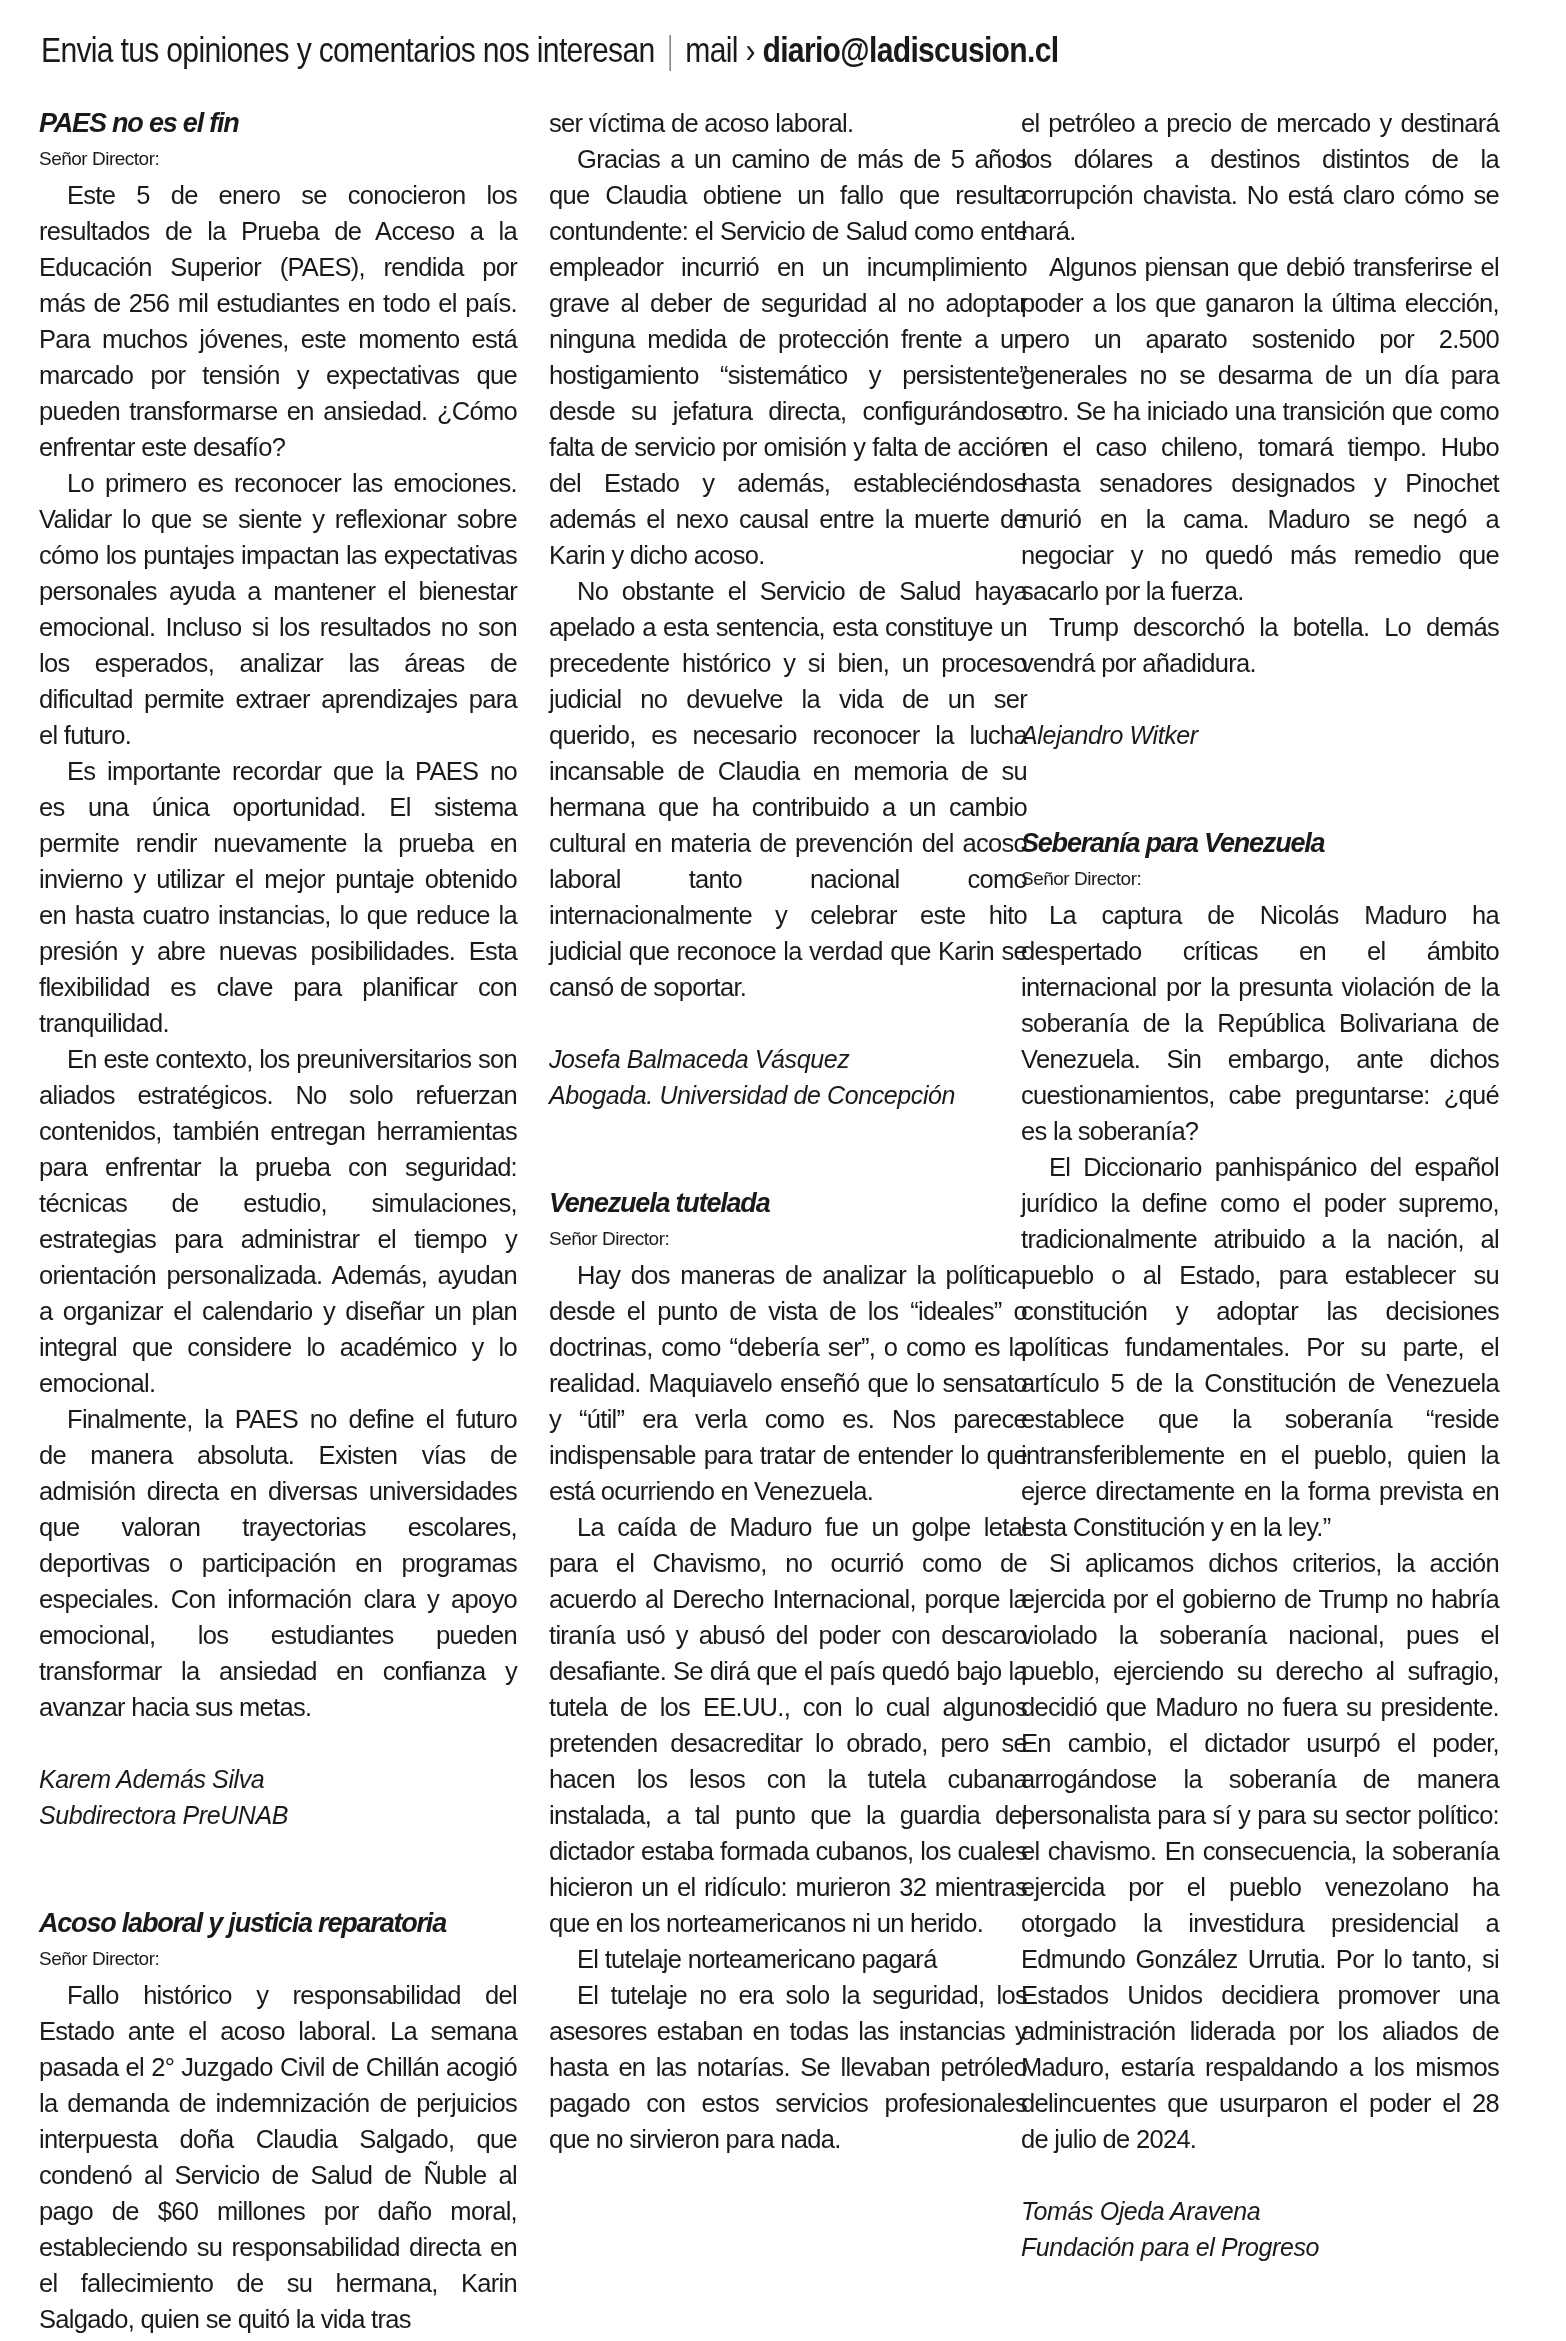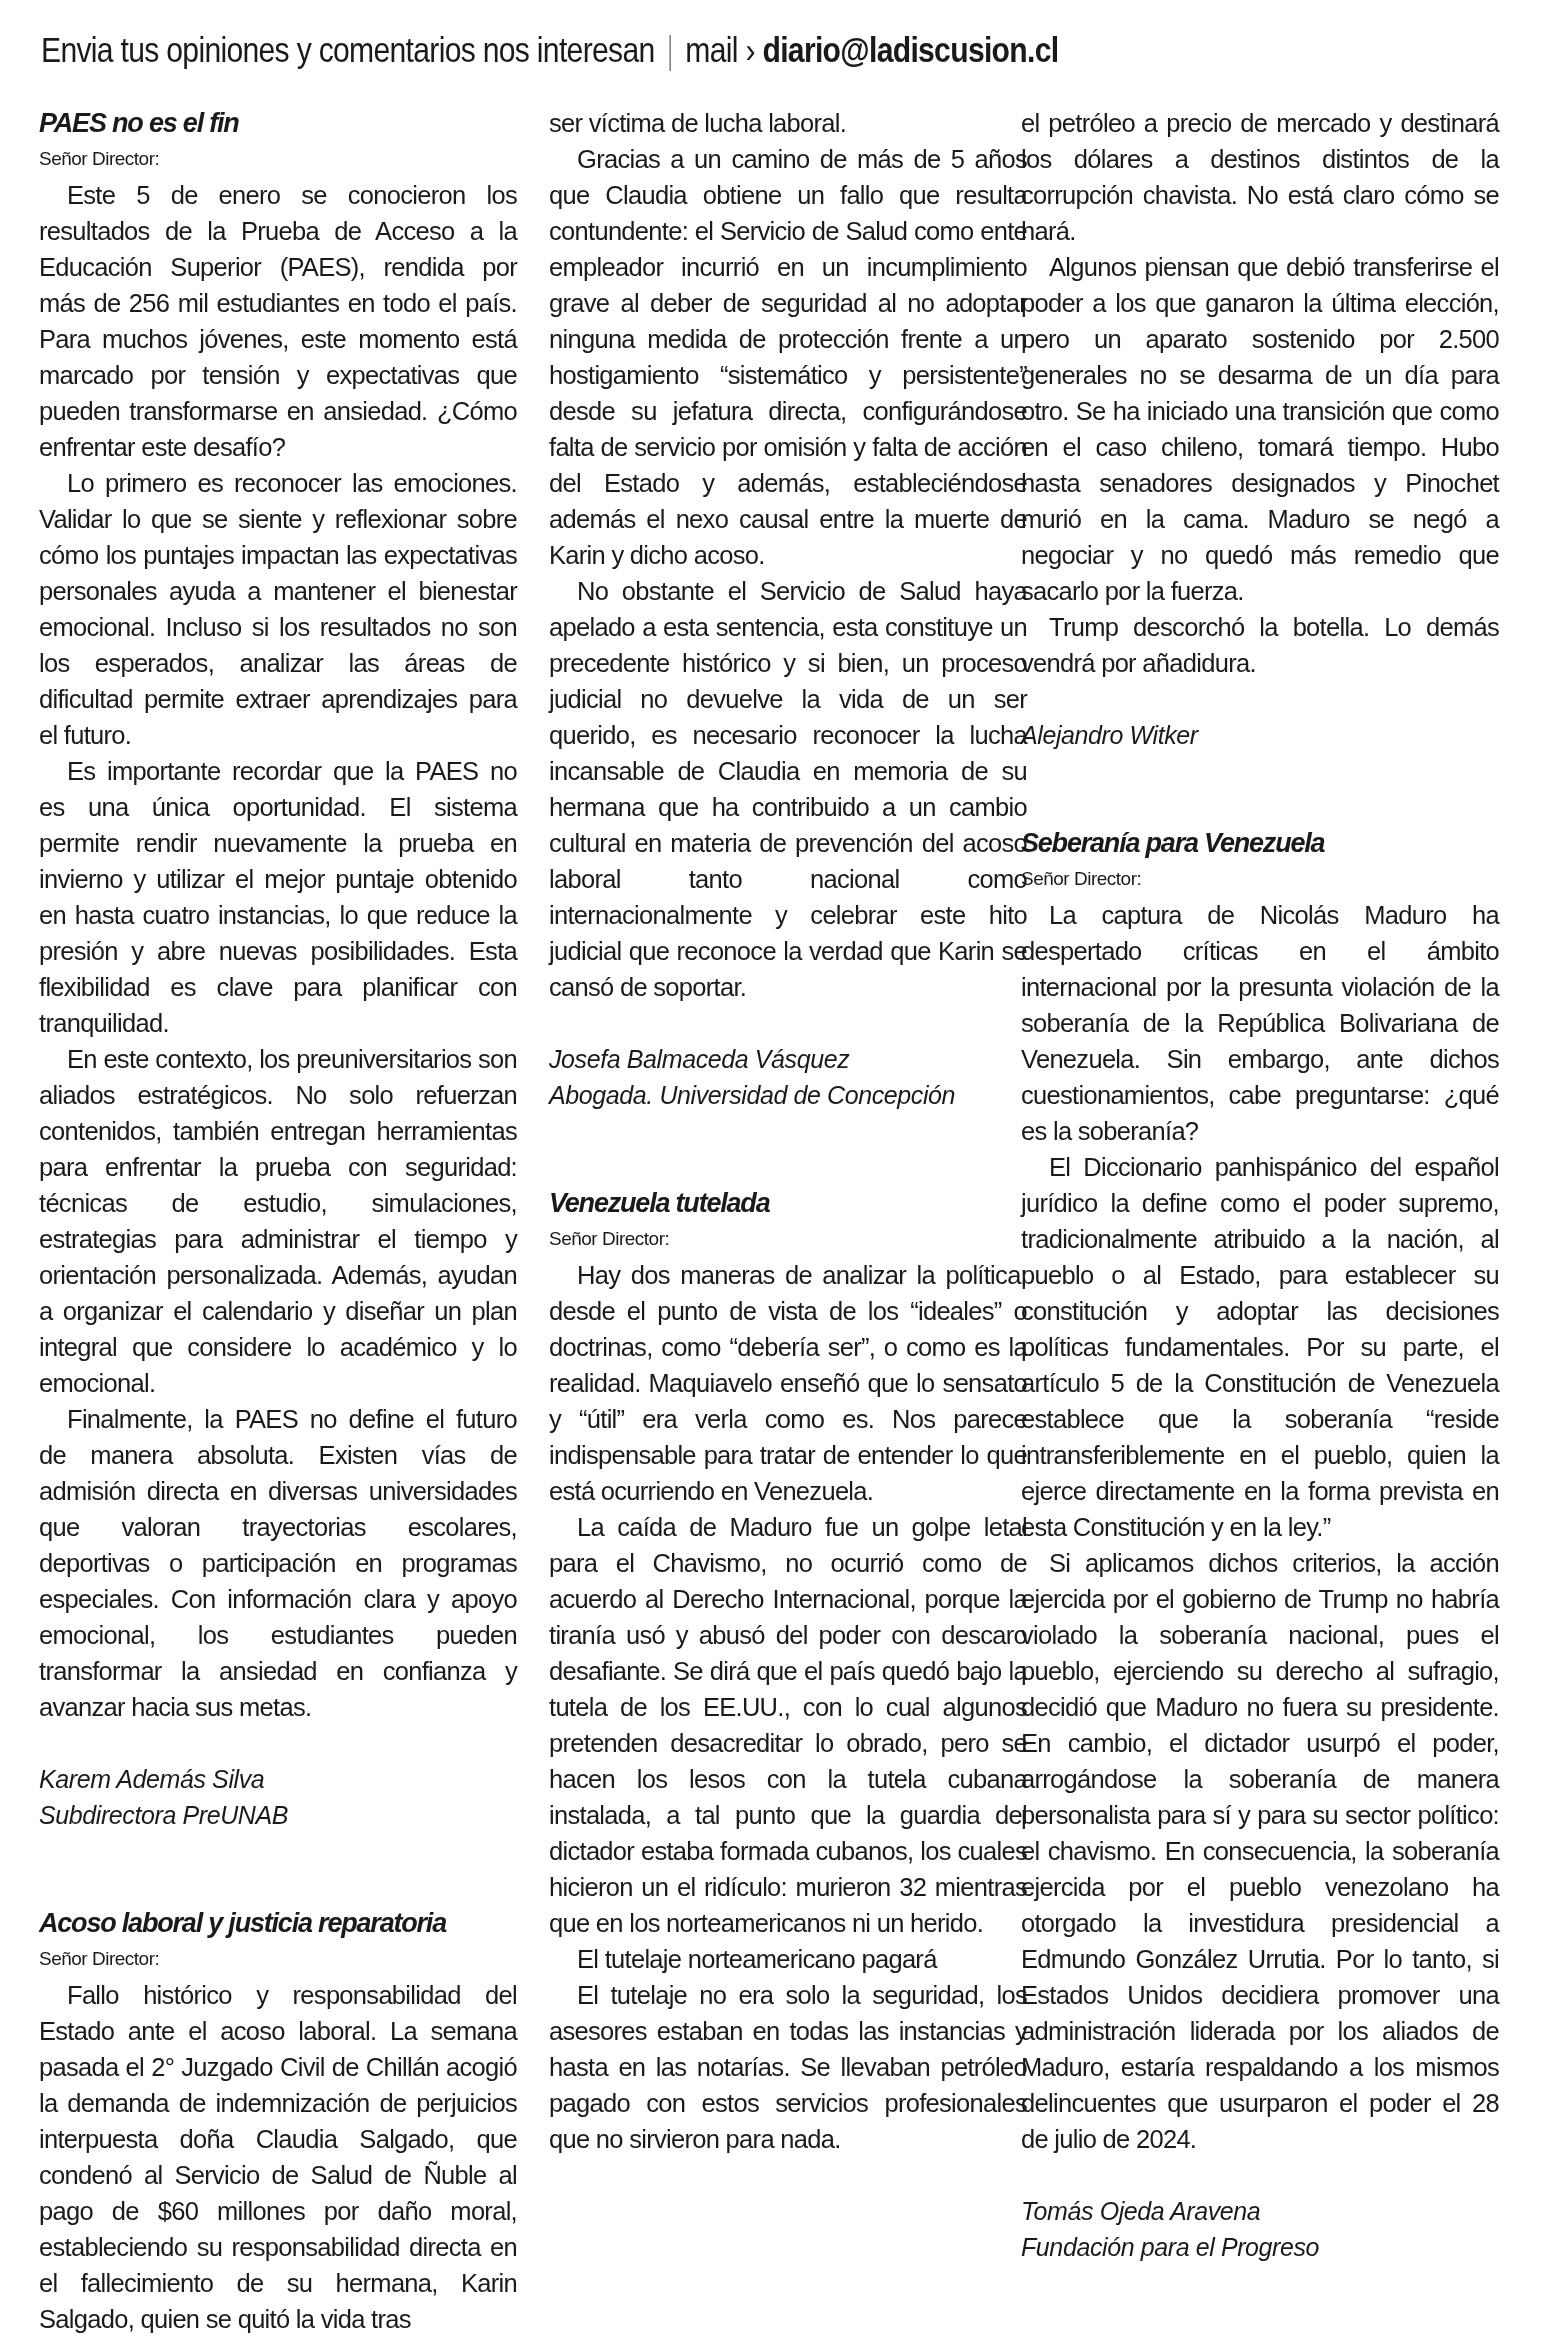--- a/index.html
+++ b/index.html
@@ -66,21 +66,21 @@
   <div class="gap"></div>
   <div class="letter">
     <h2 class="title">Acoso laboral y justicia reparatoria</h2>
     <div class="salute">Señor Director:</div>
     <p class="para">Fallo histórico y responsabilidad del Estado ante el acoso laboral. La semana pasada el 2° Juzgado Civil de Chillán acogió la demanda de indemnización de perjuicios interpuesta doña Claudia Salgado, que condenó al Servicio de Salud de Ñuble al pago de $60 millones por daño moral, estableciendo su responsabilidad directa en el fallecimiento de su hermana, Karin Salgado, quien se quitó la vida tras</p>
   </div>
 </div>
 
 <div class="col col2">
   <div class="letter">
-    <p class="para cont">ser víctima de lucha laboral.</p>
+    <p class="para cont">ser víctima de acoso laboral.</p>
     <p class="para">Gracias a un camino de más de 5 años que Claudia obtiene un fallo que resulta contundente: el Servicio de Salud como ente empleador incurrió en un incumplimiento grave al deber de seguridad al no adoptar ninguna medida de protección frente a un hostigamiento “sistemático y persistente” desde su jefatura directa, configurándose falta de servicio por omisión y falta de acción del Estado y además, estableciéndose además el nexo causal entre la muerte de Karin y dicho acoso.</p>
     <p class="para">No obstante el Servicio de Salud haya apelado a esta sentencia, esta constituye un precedente histórico y si bien, un proceso judicial no devuelve la vida de un ser querido, es necesario reconocer la lucha incansable de Claudia en memoria de su hermana que ha contribuido a un cambio cultural en materia de prevención del acoso laboral tanto nacional como internacionalmente y celebrar este hito judicial que reconoce la verdad que Karin se cansó de soportar.</p>
     <div class="sign-block">
       <div class="sign">Josefa Balmaceda Vásquez</div>
       <div class="sign">Abogada. Universidad de Concepción</div>
     </div>
   </div>
   <div class="gap"></div>
   <div class="letter">
     <h2 class="title">Venezuela tutelada</h2>

